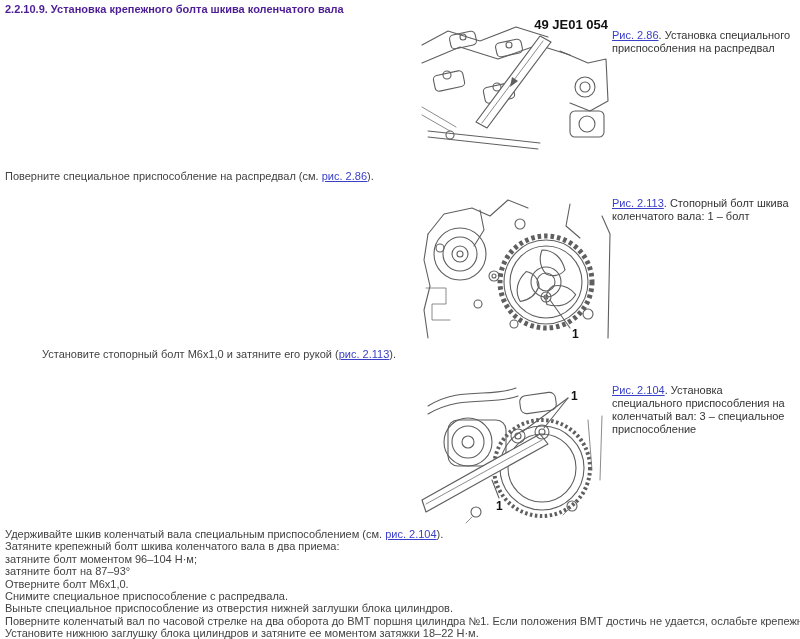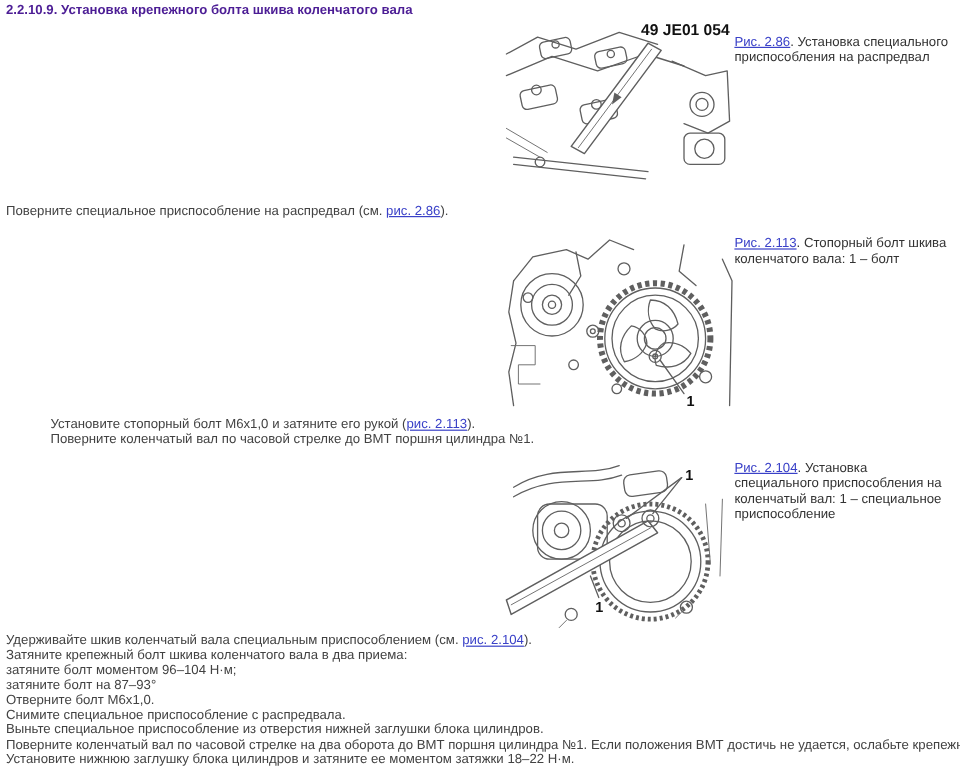--- a/index.html
+++ b/index.html
@@ -117,21 +117,20 @@
     <text class="callout" x="152" y="148">1</text>
   </svg>
 </div>
 
 <div class="caption cap2">
   <a class="doclink" href="#">Рис. 2.113</a><span>. Стопорный болт шкива коленчатого вала: 1 – болт</span>
 </div>
 
 <div class="para p2">
   <div><span>Установите стопорный болт М6х1,0 и затяните его рукой (</span><a class="doclink" href="#">рис. 2.113</a><span>).</span></div>
-  <div>Поверните коленчатый вал по часовой стрелке до ВМТ поршня цилиндра №1.</div>
 </div>
 
 <div class="fig fig3">
   <svg width="196" height="148" viewBox="0 0 196 148">
     <path class="ln" d="M8,26 C40,6 70,18 96,8"></path>
     <path class="ln" d="M8,34 C42,14 72,26 98,16"></path>
     <rect class="ln" x="100" y="14" width="36" height="18" rx="6" transform="rotate(-8 118 23)"></rect>
     <rect class="ln" x="28" y="40" width="58" height="46" rx="10"></rect>
 
     <circle class="ln" cx="48" cy="62" r="24"></circle>
@@ -161,21 +160,21 @@
     <text class="callout" x="76" y="130">1</text>
 
     <circle class="ln" cx="56" cy="132" r="5"></circle>
     <line class="thin" x1="52" y1="137" x2="46" y2="143"></line>
     <circle class="ln" cx="152" cy="126" r="5"></circle>
     <line class="thin" x1="148" y1="130" x2="143" y2="135"></line>
   </svg>
 </div>
 
 <div class="caption cap3">
-  <a class="doclink" href="#">Рис. 2.104</a><span>. Установка специального приспособления на коленчатый вал: 1 – специальное приспособление</span>
+  <a class="doclink" href="#">Рис. 2.104</a><span>. Установка специального приспособления на коленчатый вал: 3 – специальное приспособление</span>
 </div>
 
 <div class="para p3">
   <div><span>Удерживайте шкив коленчатый вала специальным приспособлением (см. </span><a class="doclink" href="#">рис. 2.104</a><span>).</span></div>
   <div>Затяните крепежный болт шкива коленчатого вала в два приема:</div>
   <div>затяните болт моментом 96–104 Н·м;</div>
   <div>затяните болт на 87–93°</div>
   <div>Отверните болт М6х1,0.</div>
   <div>Снимите специальное приспособление с распредвала.</div>
   <div>Выньте специальное приспособление из отверстия нижней заглушки блока цилиндров.</div>

